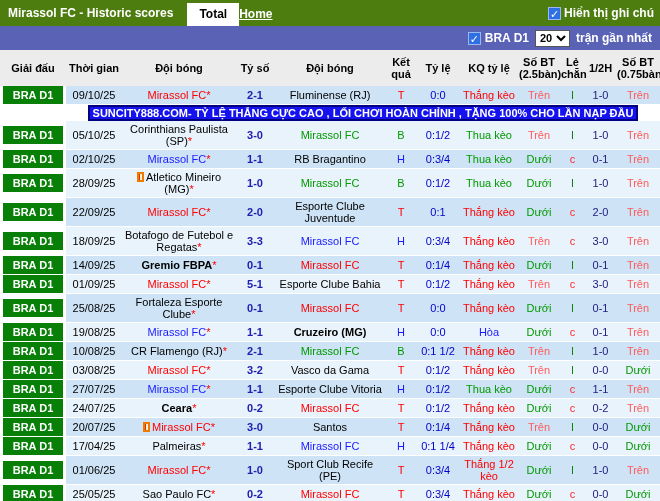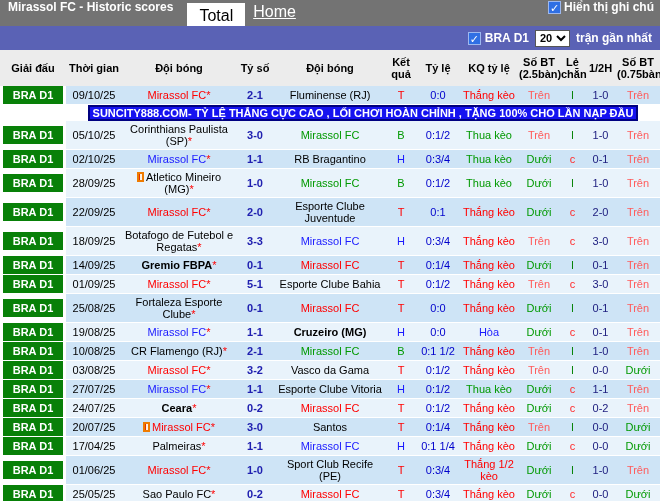--- a/index.html
+++ b/index.html
@@ -1,26 +1,26 @@
 <!DOCTYPE html>
 <html><head>
 <meta charset="utf-8">
 <style>
   * { margin:0; padding:0; box-sizing:border-box; }
   html,body { background:#ffffff; }
   body { font-family:"Liberation Sans","DejaVu Sans",sans-serif; }
   .app { width:660px; height:501px; overflow:hidden; background:#fff; position:relative; }
 
   
-  .titlebar { height:26px; background:#737373; display:flex; align-items:flex-start; padding:0 6px 0 8px; }
+  .titlebar { height:26px; background:#4d7c0f; display:flex; align-items:center; padding:0 6px 0 8px; }
   .page-title { color:#fff; font-weight:bold; font-size:12px; white-space:nowrap; }
   .tabs { display:flex; align-items:flex-end; height:100%; margin-left:14px; }
-  .tab { font-size:16px; font-weight:normal; cursor:pointer; }
+  .tab { font-size:12px; font-weight:bold; cursor:pointer; }
   .tab.active { background:#ffffff; color:#000; padding:4px 12px 5px; margin-top:3px; height:23px; }
-  .tab.link { color:#fff; text-decoration:underline; padding:4px 8px 5px; }
+  .tab.link { color:#fff; text-decoration:underline; padding:4px 0 5px; }
   .titlebar .spacer { flex:1; }
   .note-toggle { display:flex; align-items:center; gap:3px; color:#fff; font-size:12px; font-weight:bold; cursor:pointer; white-space:nowrap; }
 
   .cb { display:inline-block; width:13px; height:13px; background:#2F6FE4; border:1px solid #9db8ef;
         color:#fff; font-size:11px; line-height:12px; text-align:center; font-weight:bold; }
 
   
   .filterbar { height:24px; background:#5A62B5; display:flex; align-items:center; justify-content:flex-end; gap:6px; padding:0 8px; color:#fff; font-size:12px; font-weight:bold; }
   .filterbar label { display:flex; align-items:center; gap:4px; cursor:pointer; }
   .filterbar select { height:17px; font-size:11px; font-weight:bold; background:#fff; color:#000; border:1px solid #555; }

